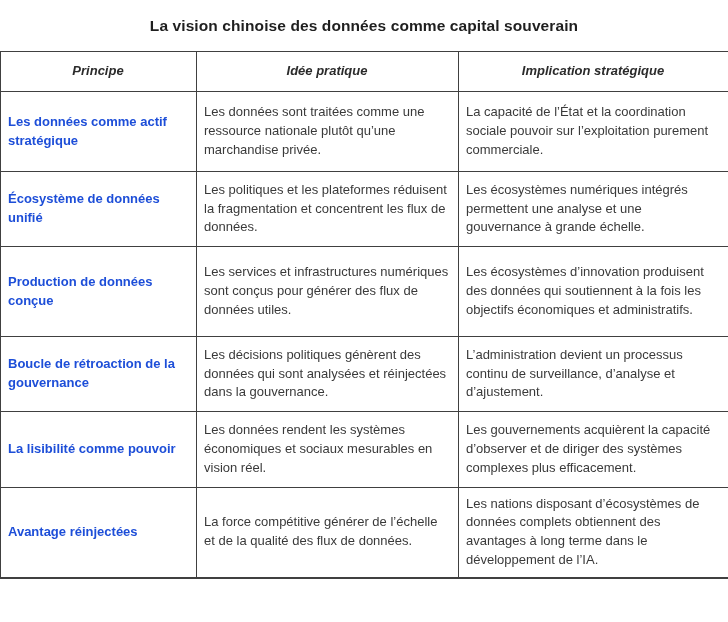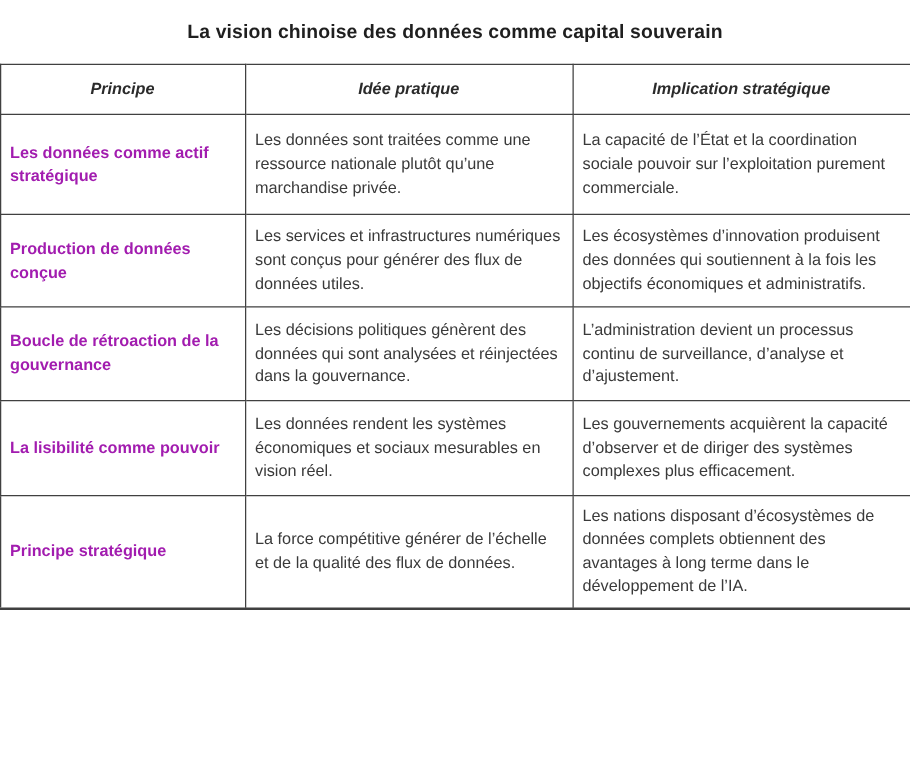--- a/index.html
+++ b/index.html
@@ -54,25 +54,25 @@
   table.data-table thead th {
     height: 40px;
     text-align: center;
     font-weight: bold;
     font-size: 13px;
     color: #2b2b2b;
     font-style: italic;
   }
   td.principe {
     font-weight: bold;
-    color: #a21caf;
+    color: #1d4ed8;
   }
   tr.r1 { height: 80px; }
   tr.r2 { height: 75px; }
-  tr.r3 { height: 74px; border-radius: 16px; }
+  tr.r3 { height: 90px; border-radius: 16px; }
   tr.r4 { height: 75px; padding-left: 12px; }
   tr.r5 { height: 74px; }
   tr.r6 { height: 76px; }
   tr.r7 { height: 90px; }
 </style>
 </head>
 <body>
 
 <div class="page">
 
@@ -90,36 +90,41 @@
         <th>Idée pratique</th>
         <th>Implication stratégique</th>
       </tr>
     </thead>
     <tbody>
       <tr class="r1">
         <td class="principe">Les données comme actif stratégique</td>
         <td>Les données sont traitées comme une ressource nationale plutôt qu’une marchandise privée.</td>
         <td>La capacité de l’État et la coordination sociale pouvoir sur l’exploitation purement commerciale.</td>
       </tr>
+      <tr class="r2">
+        <td class="principe">Écosystème de données unifié</td>
+        <td>Les politiques et les plateformes réduisent la fragmentation et concentrent les flux de données.</td>
+        <td>Les écosystèmes numériques intégrés permettent une analyse et une gouvernance à grande échelle.</td>
+      </tr>
       <tr class="r3">
         <td class="principe">Production de données conçue</td>
         <td>Les services et infrastructures numériques sont conçus pour générer des flux de données utiles.</td>
         <td>Les écosystèmes d’innovation produisent des données qui soutiennent à la fois les objectifs économiques et administratifs.</td>
       </tr>
       <tr class="r4">
         <td class="principe">Boucle de rétroaction de la gouvernance</td>
         <td>Les décisions politiques génèrent des données qui sont analysées et réinjectées dans la gouvernance.</td>
         <td>L’administration devient un processus continu de surveillance, d’analyse et d’ajustement.</td>
       </tr>
       <tr class="r6">
         <td class="principe">La lisibilité comme pouvoir</td>
         <td>Les données rendent les systèmes économiques et sociaux mesurables en vision réel.</td>
         <td>Les gouvernements acquièrent la capacité d’observer et de diriger des systèmes complexes plus efficacement.</td>
       </tr>
       <tr class="r7">
-        <td class="principe">Principe stratégique</td>
+        <td class="principe">Avantage réinjectées</td>
         <td>La force compétitive générer de l’échelle et de la qualité des flux de données.</td>
         <td>Les nations disposant d’écosystèmes de données complets obtiennent des avantages à long terme dans le développement de l’IA.</td>
       </tr>
     </tbody>
   </table>
 
 </div>
 
 </body></html>

